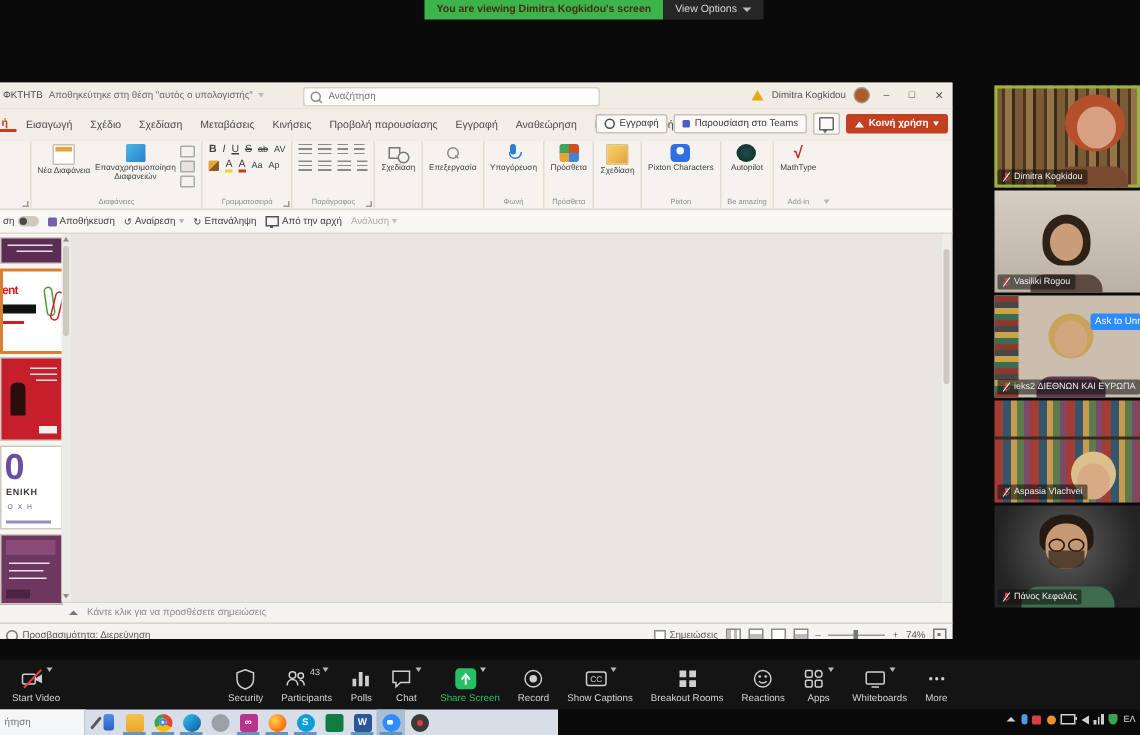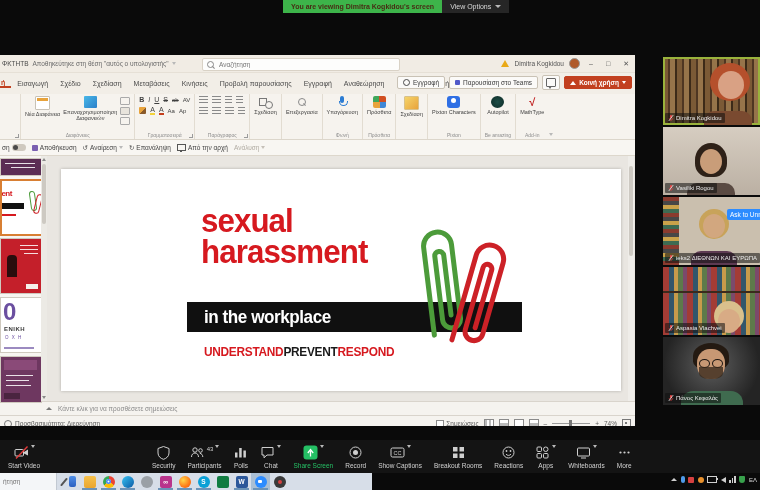--- a/index.html
+++ b/index.html
@@ -460,38 +460,20 @@
           <div style="position:absolute;left:3px;bottom:3px;width:16px;height:6px;background:#4a2440"></div>
         </div>
         <div class="tscroll">
           <span class="arr up"></span>
           <span class="bar"></span>
           <span class="arr dn"></span>
         </div>
       </div>
 
       <div class="slidewrap">
-        <div class="slide">
-          <div class="s-title">
-            <div>sexual</div>
-            <div>harassment</div>
-          </div>
-          <div class="s-bar"><span>in the workplace</span></div>
-          <div class="s-tag">
-            <span class="red">UNDERSTAND</span><span class="blk">PREVENT</span><span class="red">RESPOND</span>
-          </div>
-          <svg class="clips" width="130" height="150" viewBox="0 0 130 150">
-            <g transform="rotate(-7 50 75)">
-              <path d="M30 118 V30 a14 14 0 0 1 28 0 v74 a9 9 0 0 1 -18 0 V40 a4.5 4.5 0 0 1 9 0 v60" fill="none" stroke="#4c9b3a" stroke-width="5" stroke-linecap="round"></path>
-            </g>
-            <g transform="translate(34,14) rotate(16 50 75)">
-              <path d="M30 118 V30 a14 14 0 0 1 28 0 v74 a9 9 0 0 1 -18 0 V40 a4.5 4.5 0 0 1 9 0 v60" fill="none" stroke="#cc2127" stroke-width="5" stroke-linecap="round"></path>
-            </g>
-          </svg>
-        </div>
         <div class="vscroll">
             <span class="bar"></span>
           </div>
       </div>
     </div>
 
     <div class="ppt-notes">
       <span class="notes-collapse"></span>
       <span>Κάντε κλικ για να προσθέσετε σημειώσεις</span>
     </div>

